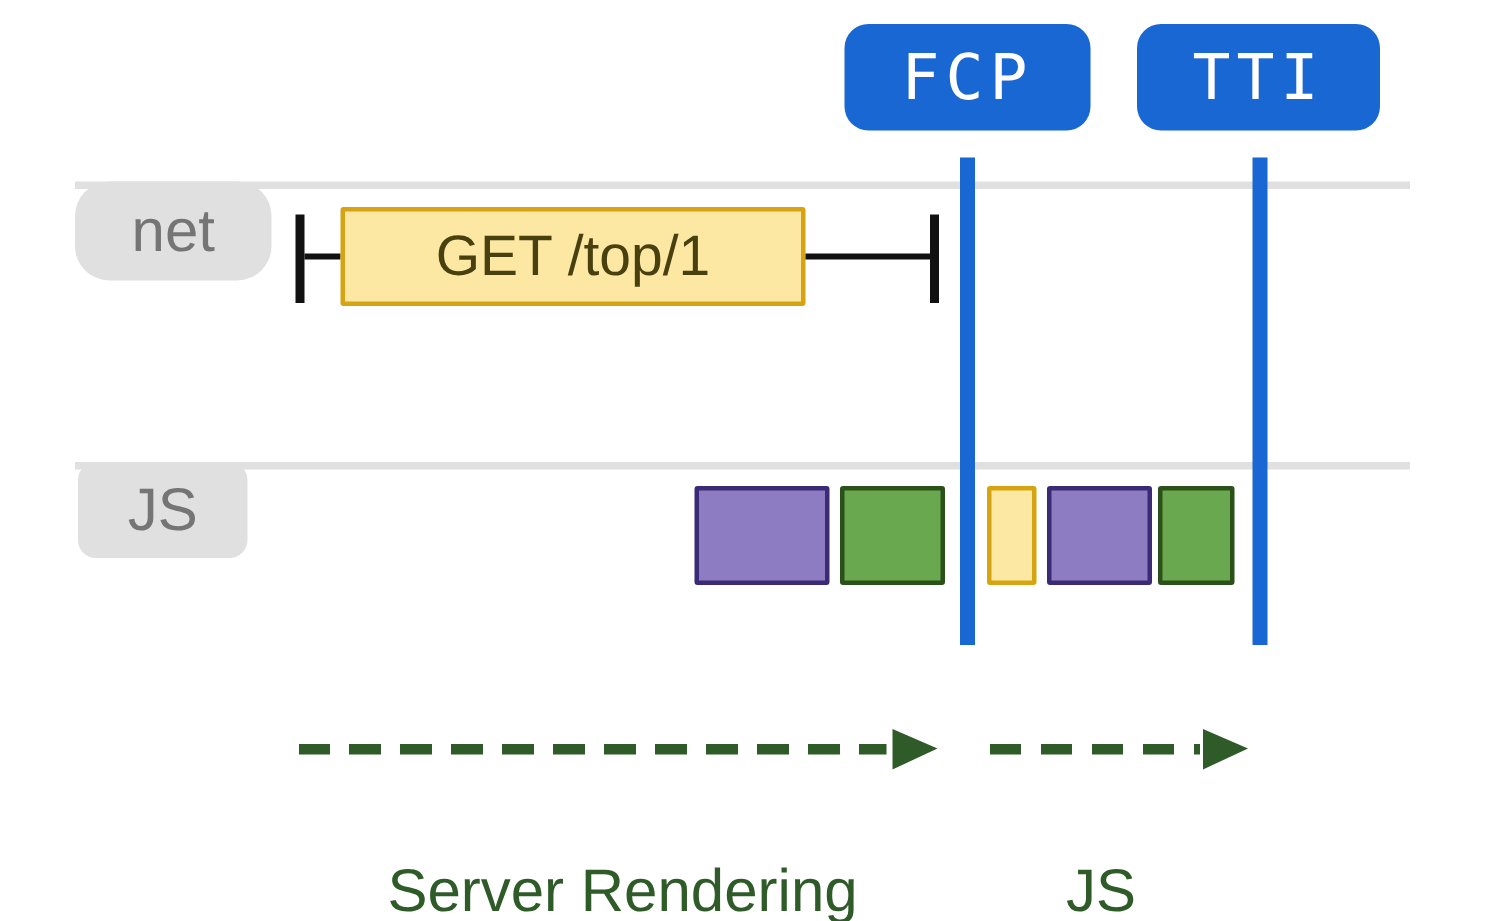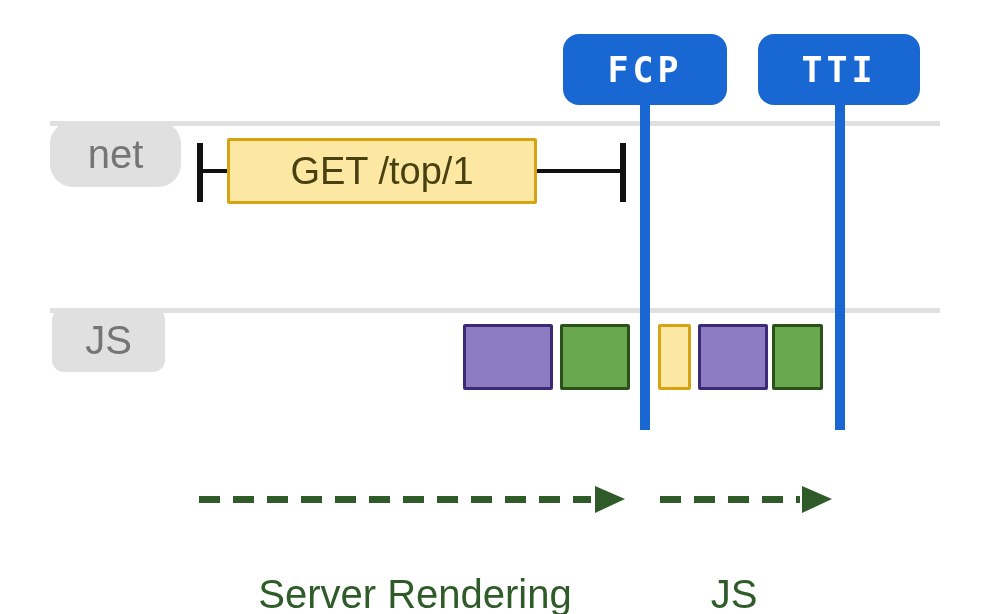--- a/index.html
+++ b/index.html
@@ -45,24 +45,24 @@
   #js-task-1{left:463px;width:90px;}
   #js-task-2{left:560px;width:70px;}
   #js-task-3{left:658px;width:33px;}
   #js-task-4{left:698px;width:70px;}
   #js-task-5{left:772px;width:51px;}
   
   .marker-line{position:absolute;top:105px;width:10px;height:325px;
     background:var(--badge-blue,#1967d2);z-index:3;}
   #fcp-line{left:640px;}
   #tti-line{left:835px;}
-  .badge{position:absolute;top:34px;height:71px;
+  .badge{position:absolute;top:16px;height:71px;
     background:var(--badge-blue,#1967d2);border-radius:16px;
-    color:#ffffff;font-family:"DejaVu Sans Mono",monospace;font-weight:bold;
-    font-size:35px;letter-spacing:4px;
+    color:#ffffff;font-family:"DejaVu Sans Mono",monospace;font-weight:normal;
+    font-size:42px;letter-spacing:4px;
     display:flex;align-items:center;justify-content:center;z-index:4;}
   #fcp-badge{left:563px;width:164px;}
   #tti-badge{left:758px;width:162px;}
   
   .dash-line{position:absolute;top:496px;height:7px;z-index:2;
     background:repeating-linear-gradient(to right,
       var(--arrow-green,#2e5b28) 0 21px,transparent 21px 34px);}
   #arrow1-dashes{left:199px;width:392px;}
   #arrow2-dashes{left:660px;width:140px;}
   .arrow-head{position:absolute;top:486px;width:0;height:0;z-index:2;

